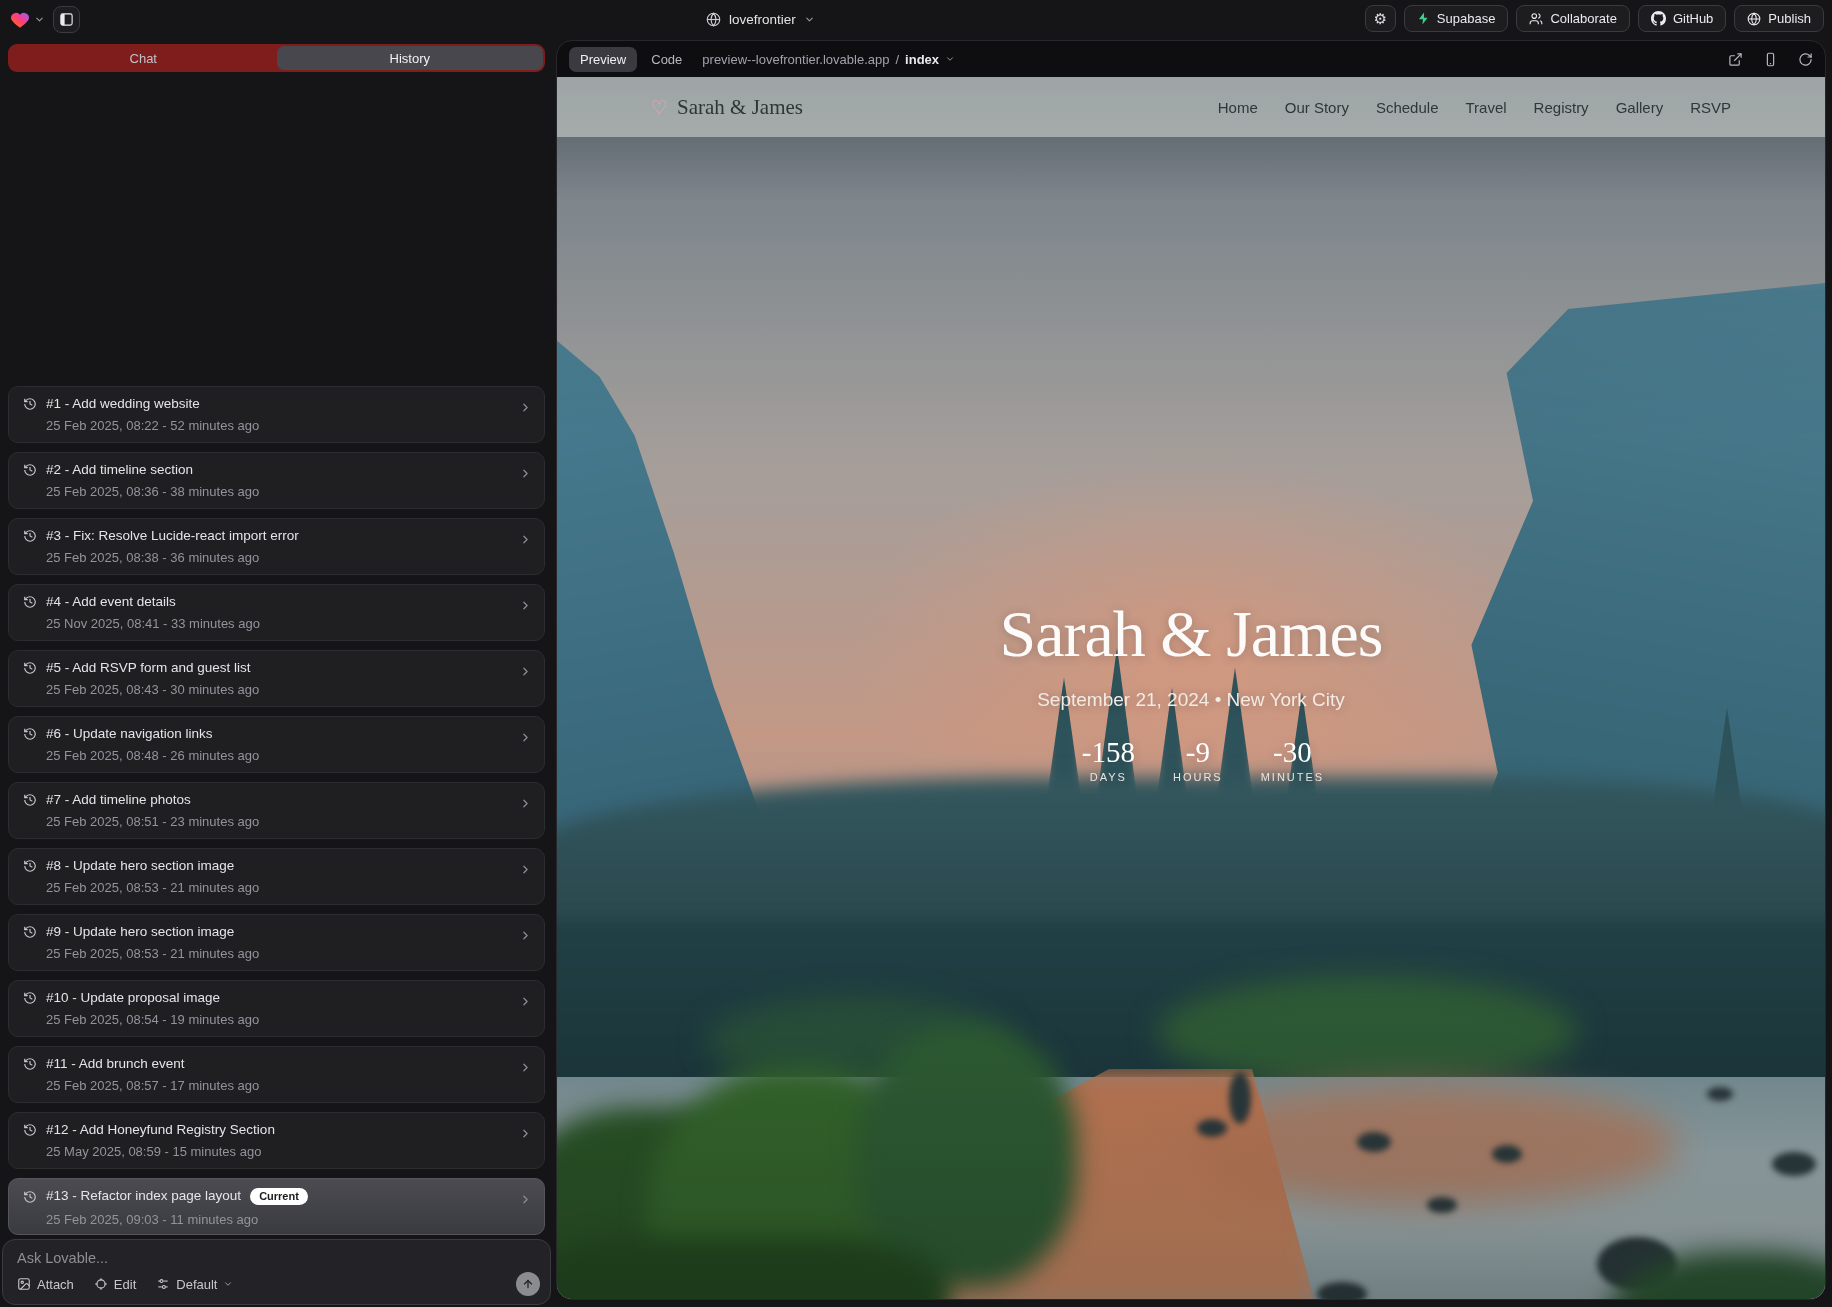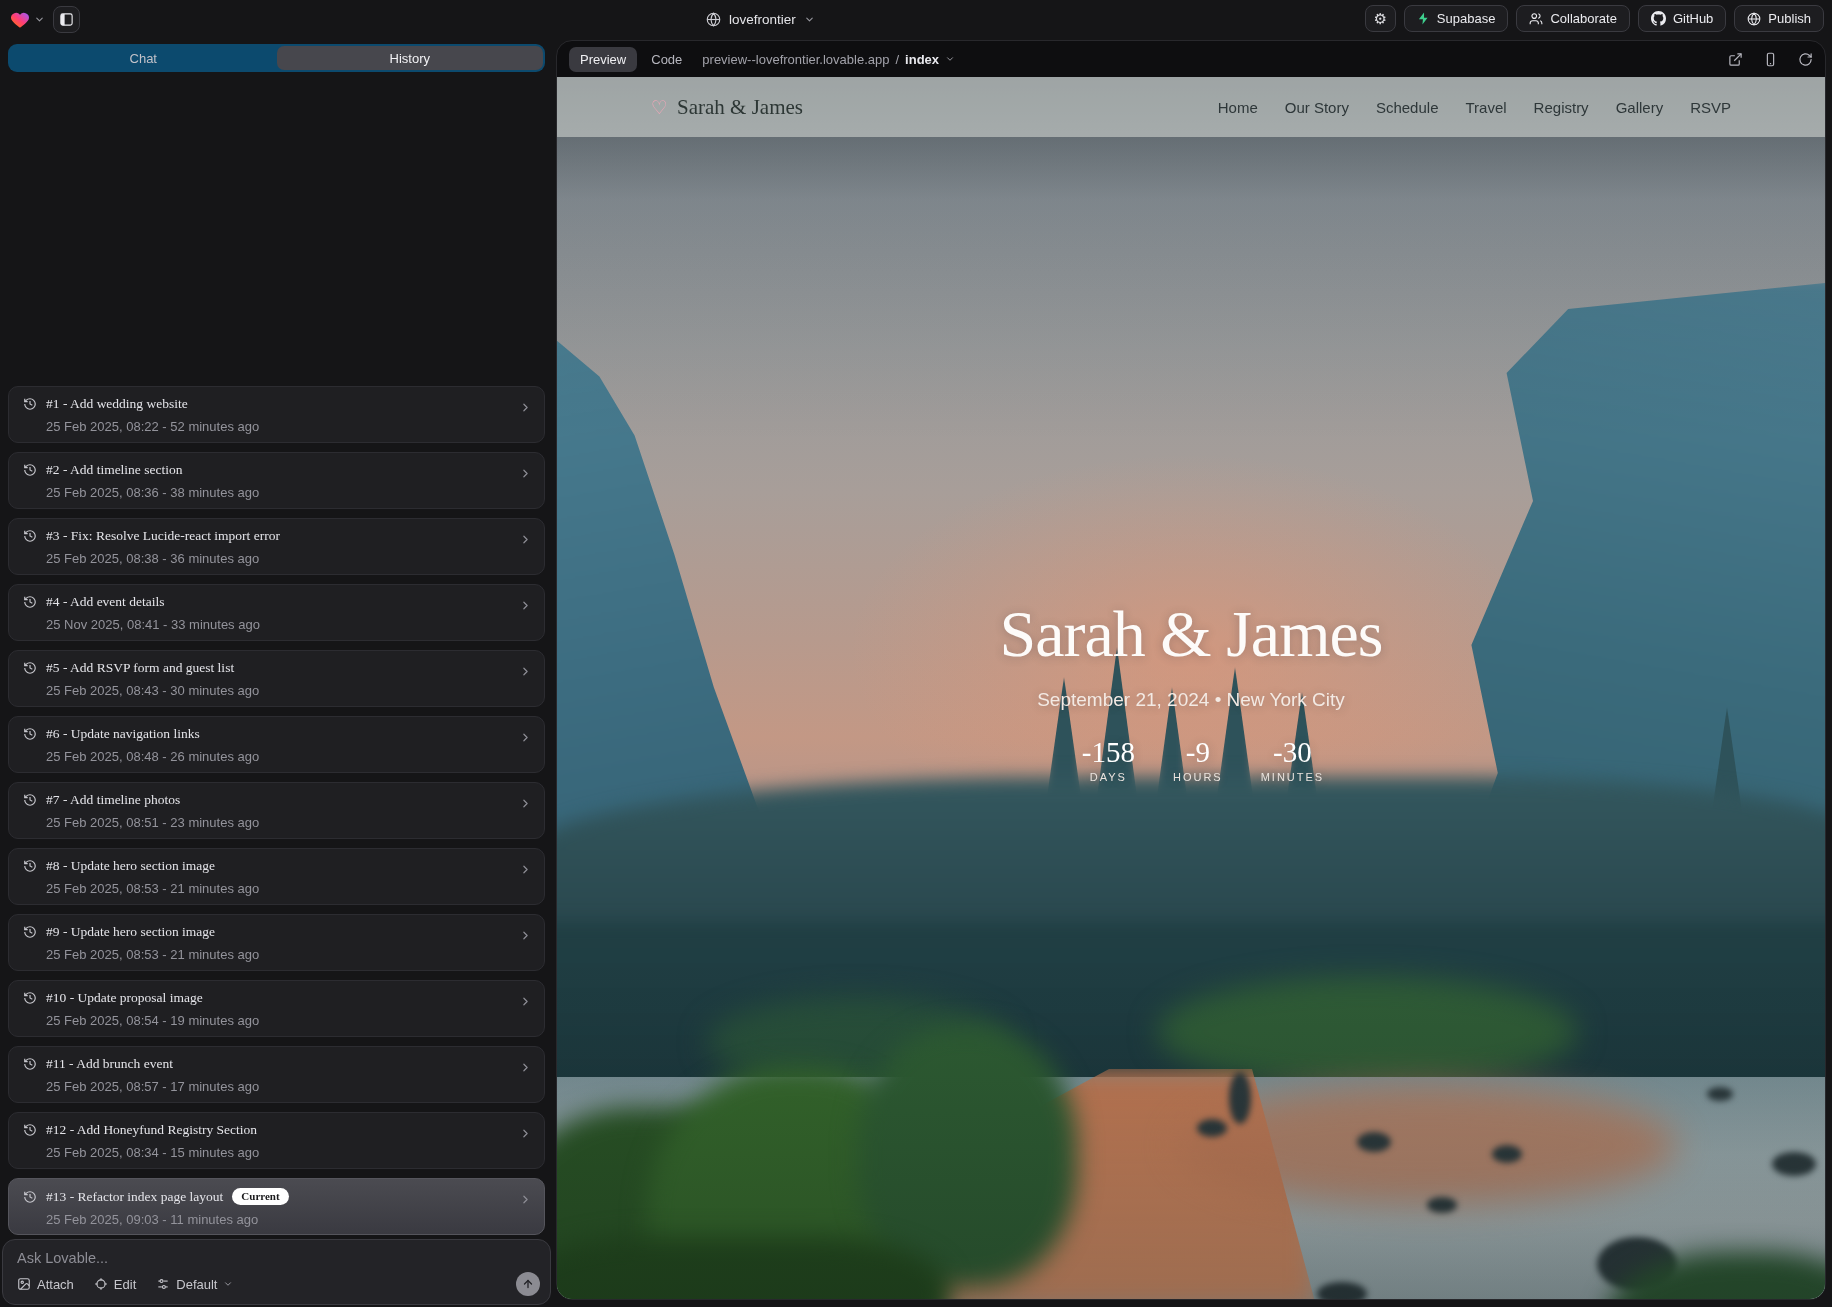--- a/index.html
+++ b/index.html
@@ -21,33 +21,33 @@
     color:#e4e4e8; font-size:13.5px; cursor:pointer; }
   .tb-center .globe { color:#cdcdd3; }
   .tb-right { position:absolute; right:8px; top:5px; display:flex; align-items:center; gap:8px; }
   .tb-btn { height:27px; display:flex; align-items:center; gap:7px; padding:0 12px;
     border:1px solid #3a3a40; border-radius:8px; background:#1d1d20; color:#ebebef; font-size:13px; cursor:pointer; }
   .tb-btn.icon-only { width:31px; padding:0; justify-content:center; font-size:15px; color:#dcdce0; }
   .muted-chev { color:#97979e; }
 
   
   .sidebar { position:absolute; left:0; top:38px; bottom:0; width:553px; }
-  .seg { position:absolute; left:8px; right:8px; top:6px; height:28px; background:#0c4a6e;
+  .seg { position:absolute; left:8px; right:8px; top:6px; height:28px; background:#7f1d1d;
     border-radius:9px; display:flex; padding:2px; }
   .seg-item { flex:1; display:flex; align-items:center; justify-content:center; font-size:13px;
     color:#c2c2c9; border-radius:7px; cursor:pointer; }
   .seg-item.active { background:#47474d; color:#f2f2f5; }
 
   .history-list { position:absolute; left:8px; right:8px; bottom:72px; display:flex; flex-direction:column; gap:9px; }
   .hist-item { position:relative; height:57px; background:#1f1f22; border:1px solid #2c2c31;
     border-radius:10px; padding:9px 14px; cursor:pointer; }
   .hist-item.current { background:linear-gradient(180deg,#4b4b51,#3a3a41); border-color:#55555c; }
   .hist-row1 { display:flex; align-items:center; gap:9px; }
   .hist-icon { color:#c7c7cd; flex:0 0 auto; }
-  .hist-title { font-size:13.5px; color:#e4e4e9; display:flex; align-items:center; gap:9px; white-space:nowrap;font-family:Liberation Serif, serif; }
+  .hist-title { font-size:13.5px; color:#e4e4e9; display:flex; align-items:flex-start; gap:9px; white-space:nowrap; }
   .badge { background:#ffffff; color:#1b1b1d; font-size:11px; font-weight:bold; padding:3px 9px;
     border-radius:999px; line-height:1; }
   .hist-meta { margin:7px 0 0 23px; font-size:13px; color:#93939b; }
   .hist-chevron { position:absolute; right:12px; top:14px; color:#8d8d95; }
 
   .composer { position:absolute; left:2px; right:2px; bottom:2px; height:66px; background:#232327;
     border:1px solid #3a3a40; border-radius:13px; padding:9px 14px; }
   .composer-input { width:100%; background:transparent; border:none; outline:none; font-size:14.5px;
     color:#e6e6ea; font-family:"Liberation Sans", sans-serif; }
   .composer-input::placeholder { color:#8d8d95; }
@@ -476,21 +476,21 @@
                 <path d="M3 12a9 9 0 1 0 9-9 9.75 9.75 0 0 0-6.74 2.74L3 8"></path>
                 <path d="M3 3v5h5"></path>
                 <path d="M12 7v5l4 2"></path>
               </svg>
         </span>
         <span class="hist-title">
           <span class="hist-title-text">#12 - Add Honeyfund Registry Section</span>
 
         </span>
       </div>
-      <div class="hist-meta">25 Feb 2025, 08:34 - 15 minutes ago</div>
+      <div class="hist-meta">25 May 2025, 08:59 - 15 minutes ago</div>
       <span class="hist-chevron">
         <svg width="13" height="13" viewBox="0 0 24 24" fill="none" stroke="currentColor" stroke-width="2.2" stroke-linecap="round" stroke-linejoin="round">
               <path d="m9 18 6-6-6-6"></path>
             </svg>
       </span>
     </div>
 
     <div class="hist-item current">
       <div class="hist-row1">
         <span class="hist-icon">

